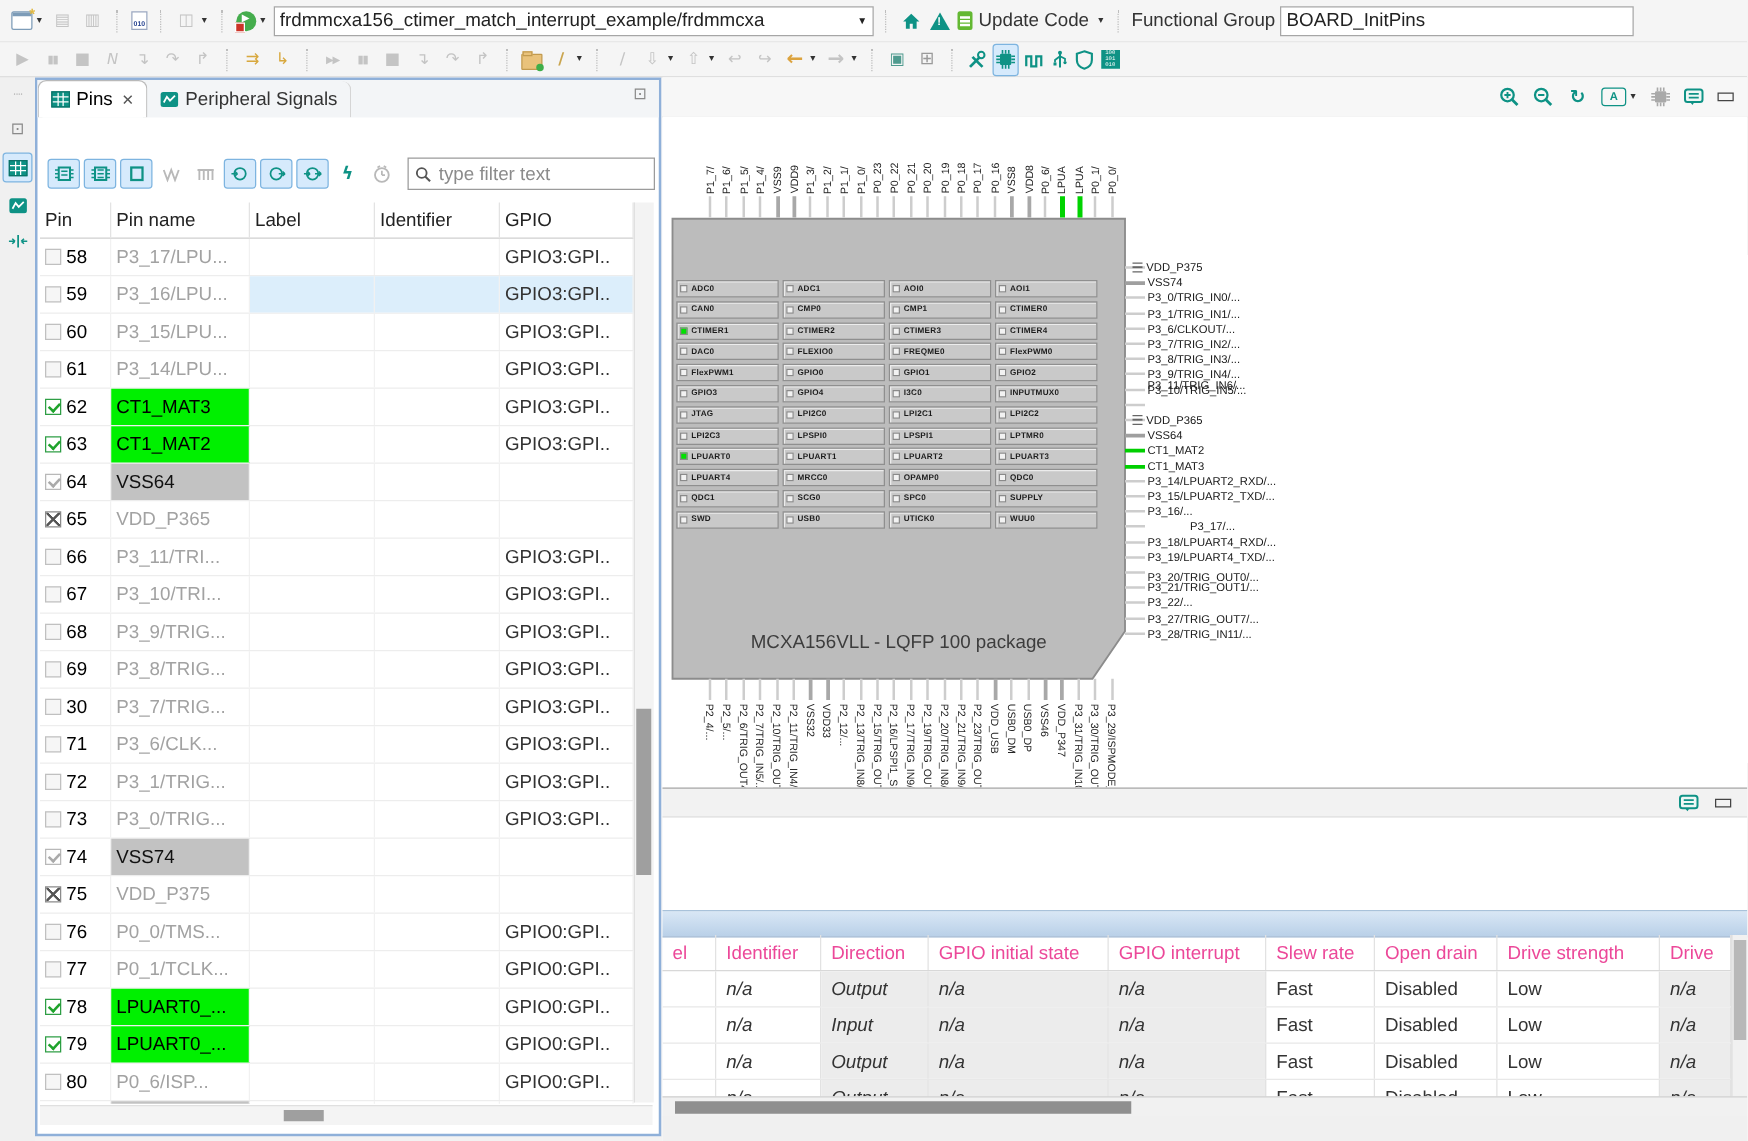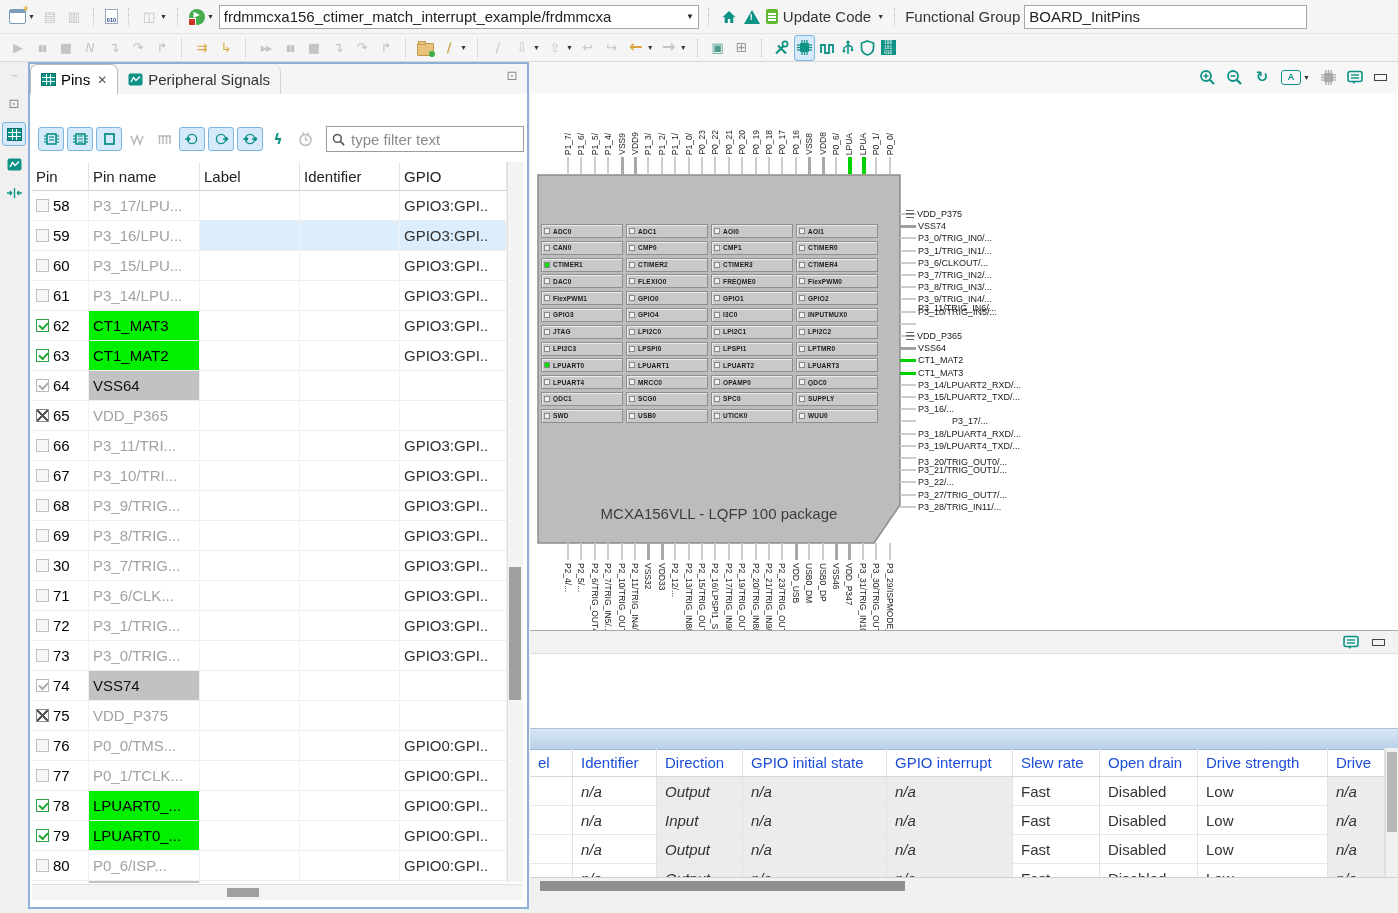--- a/index.html
+++ b/index.html
@@ -170,21 +170,21 @@
   #botheader{position:absolute;left:0;top:568px;right:0;height:22px;background:#f2f2f2;
     border-top:1px solid #a8a8a8;border-bottom:1px solid #e0e0e0;display:flex;align-items:center;
     justify-content:flex-end;gap:10px;padding-right:12px}
   #blueband{position:absolute;left:0;top:666px;right:0;height:20px;
     background:linear-gradient(180deg,#dcc 0,#d9e7f5 0,#b9d0e8 100%);border-top:1px solid #a9c2da;border-bottom:1px solid #9ab4d0}
 
   #routed{position:absolute;left:0;top:686px;width:855px}
   .rt-head,.rt-row{display:flex;height:29px;box-sizing:border-box}
   .rt-head{border-bottom:1px solid #d8d8d8}
   .rt-cell{box-sizing:border-box;border-right:1px solid #e2e2e2;padding-left:8px;display:flex;
-    align-items:center;font-size:15px;color:#1d4ed8;overflow:hidden;white-space:nowrap}
+    align-items:center;font-size:15px;color:#ec4899;overflow:hidden;white-space:nowrap}
   .rt-row{border-bottom:1px solid #e8e8e8}
   .rt-row .rt-cell{color:#333}
   .rt-row .rt-cell.shade{background:#ececec}
   .rt-row .rt-cell.it{font-style:italic}
   #routedrows{height:101px;overflow:hidden}
 
   #rvscroll{position:absolute;left:855px;top:686px;width:13px;height:129px;background:#f1f1f1;border-left:1px solid #dcdcdc}
   #rvthumb{position:absolute;left:1px;top:4px;width:10px;height:80px;background:#b8b8b8}
   #rhscroll{position:absolute;left:0;top:815px;width:868px;height:16px;background:#f1f1f1;border-top:1px solid #d0d0d0}
   #rhthumb{position:absolute;left:10px;top:3px;width:365px;height:10px;background:#8f8f8f}

